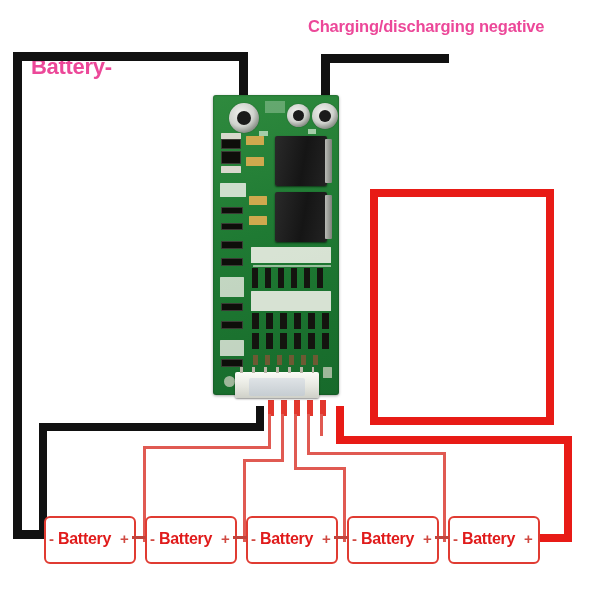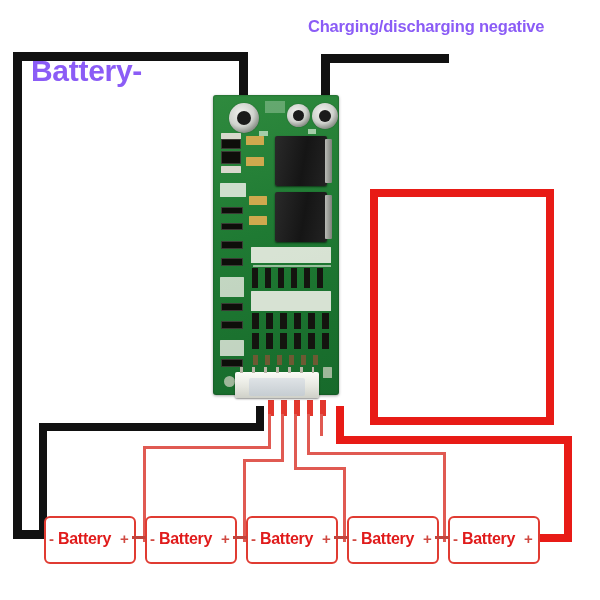--- a/index.html
+++ b/index.html
@@ -1,25 +1,25 @@
 <!DOCTYPE html>
 <html><head>
 <meta charset="utf-8">
 <style>
   html,body{margin:0;padding:0;background:#fff;}
   #stage{position:relative;width:600px;height:600px;background:#ffffff;
          font-family:"Liberation Sans",sans-serif;overflow:hidden;}
 
   
   .lbl{position:absolute;white-space:nowrap;line-height:1;}
-  .lbl-blk{color:#8b5cf6;font-weight:bold;}
+  .lbl-blk{color:#ec4899;font-weight:bold;}
   .lbl-red{color:#e01b1b;font-weight:bold;}
 
   #label-charging-negative{left:308px;top:18px;font-size:16.5px;letter-spacing:-.2px;}
-  #label-battery-negative{left:31px;top:56px;font-size:30px;letter-spacing:-.3px;}
+  #label-battery-negative{left:31px;top:56px;font-size:22px;letter-spacing:-.3px;}
   #label-output-negative{left:389px;top:57px;font-size:27px;letter-spacing:-.3px;}
   #label-charging-positive{left:338px;top:148px;font-size:16.5px;letter-spacing:-.2px;}
   #label-output-positive{left:398px;top:200px;font-size:25px;letter-spacing:-.2px;}
 
   
   .wire{position:absolute;}
   .blk{background:#111111;}
   .red-thick{background:#e81b16;}
   .red-thin{background:#e2past;}
   .red-thin{background:#e05a52;}

